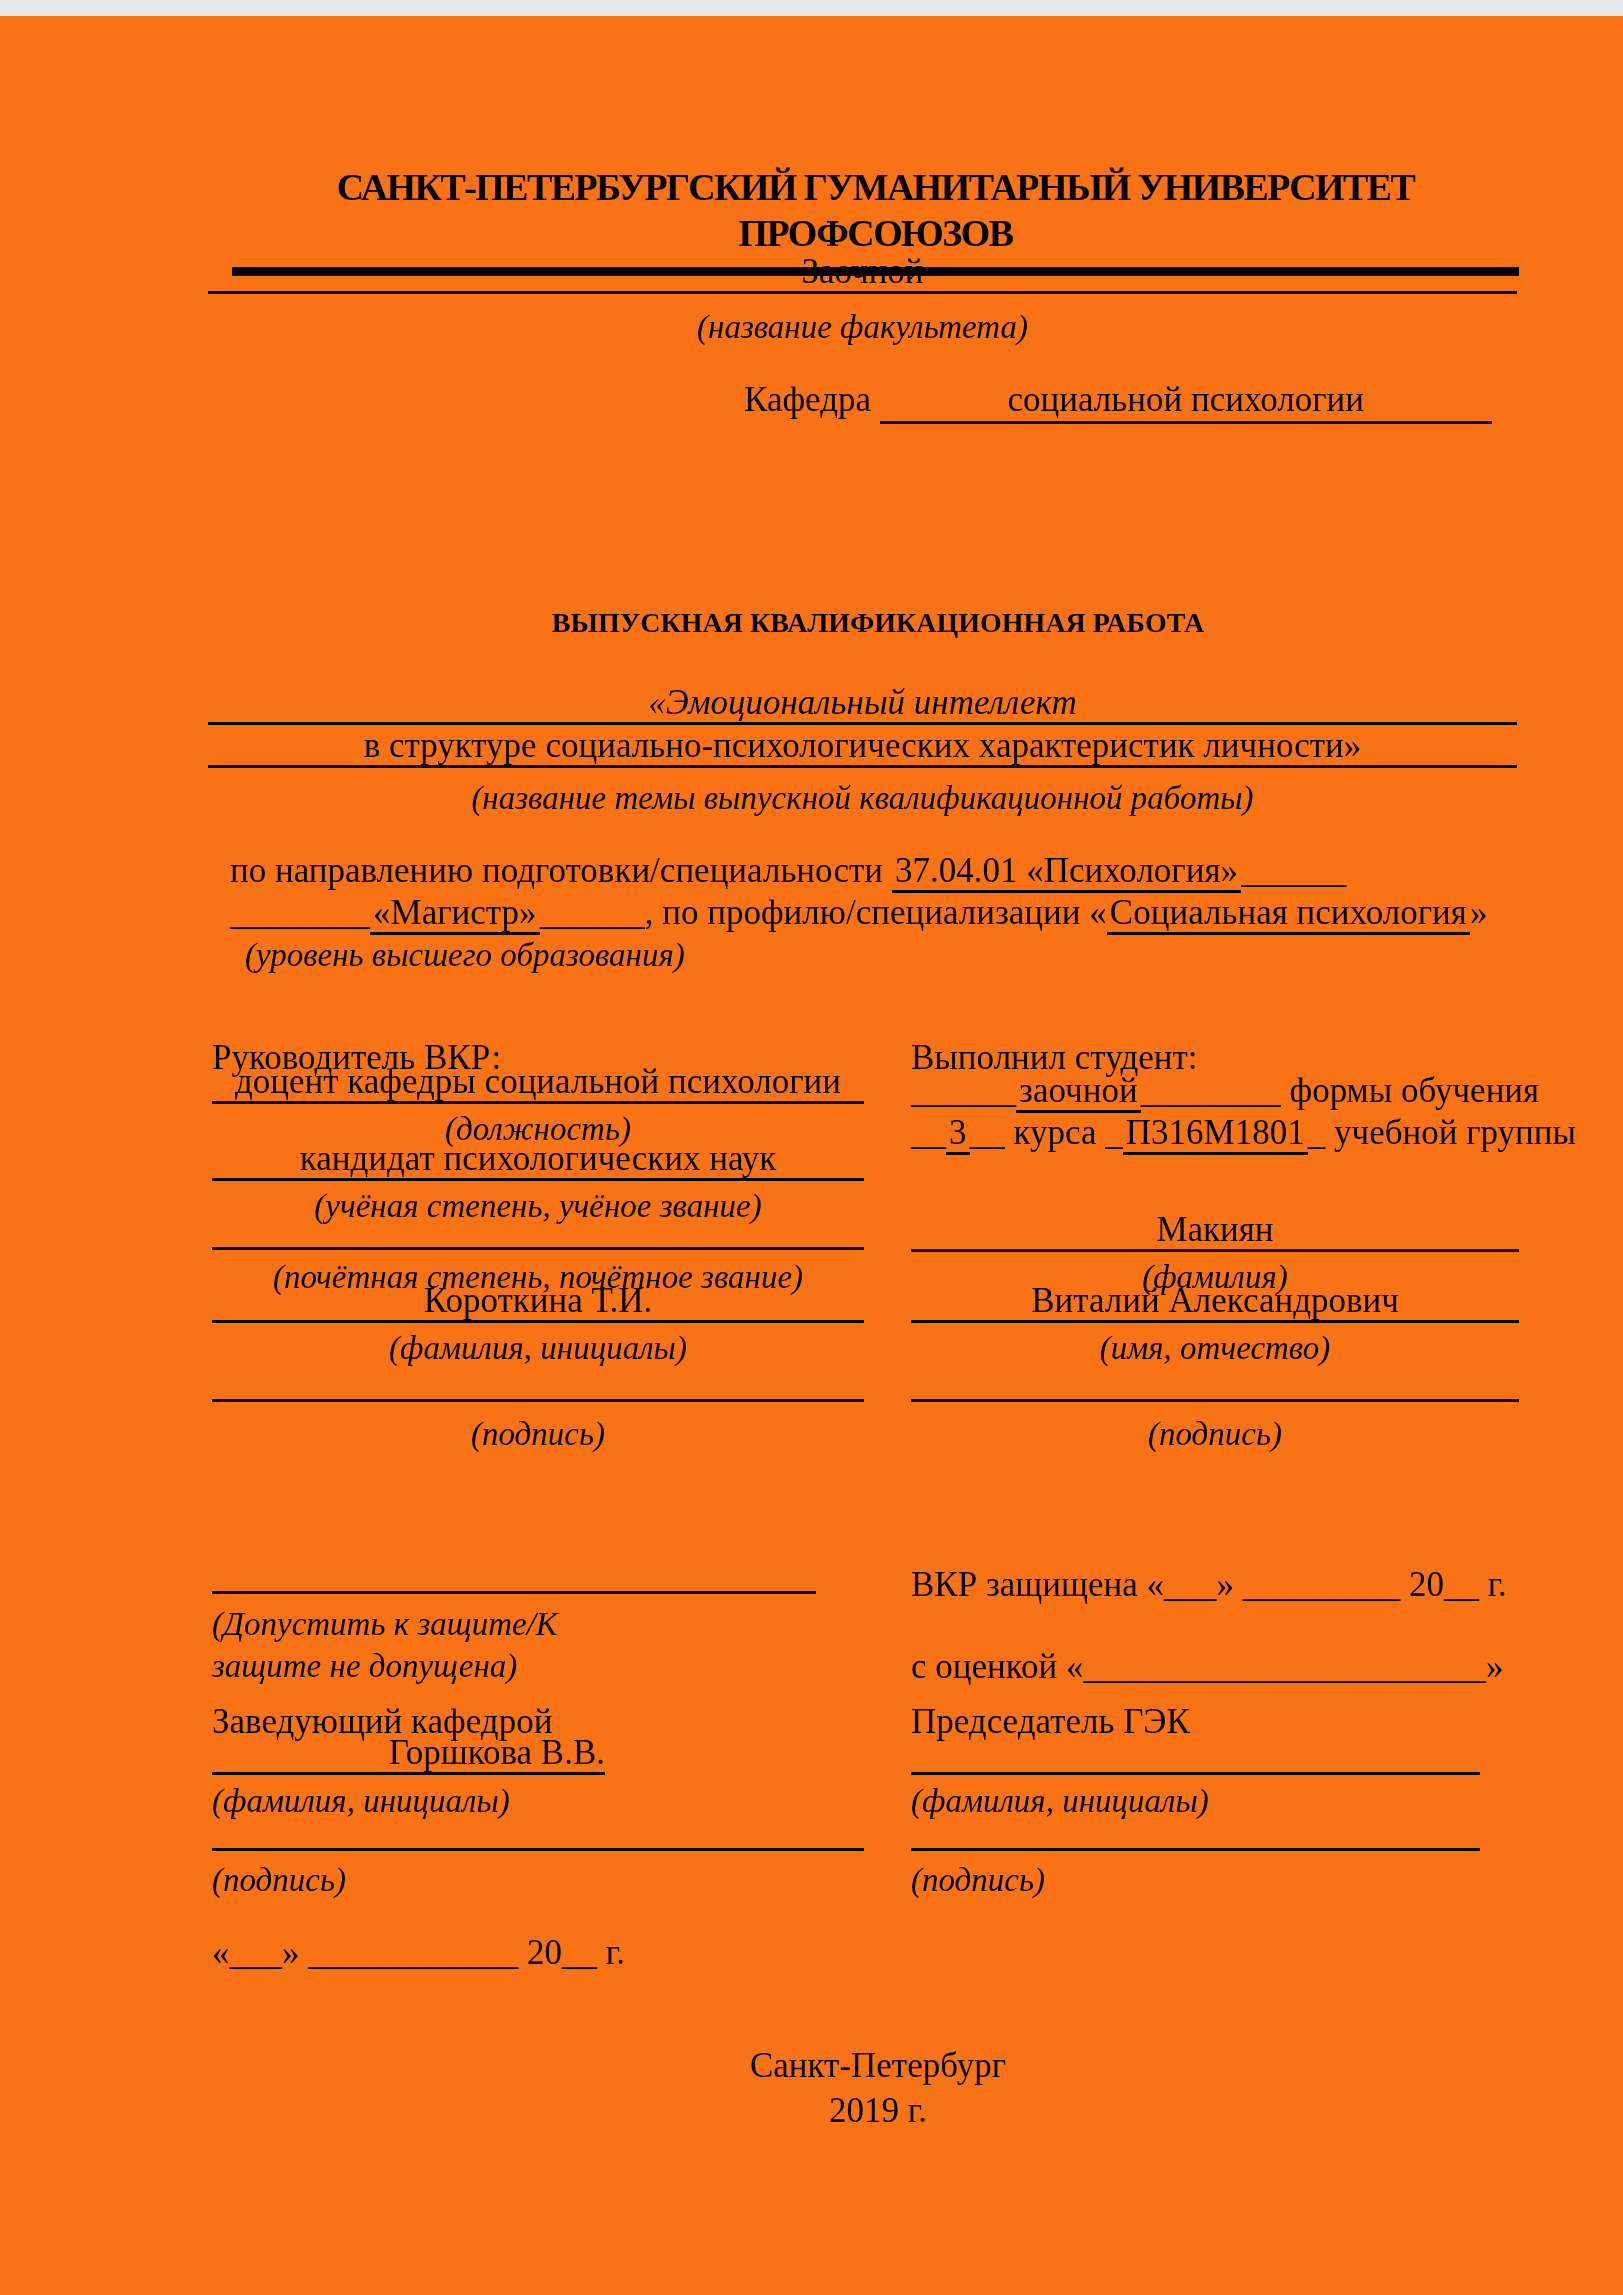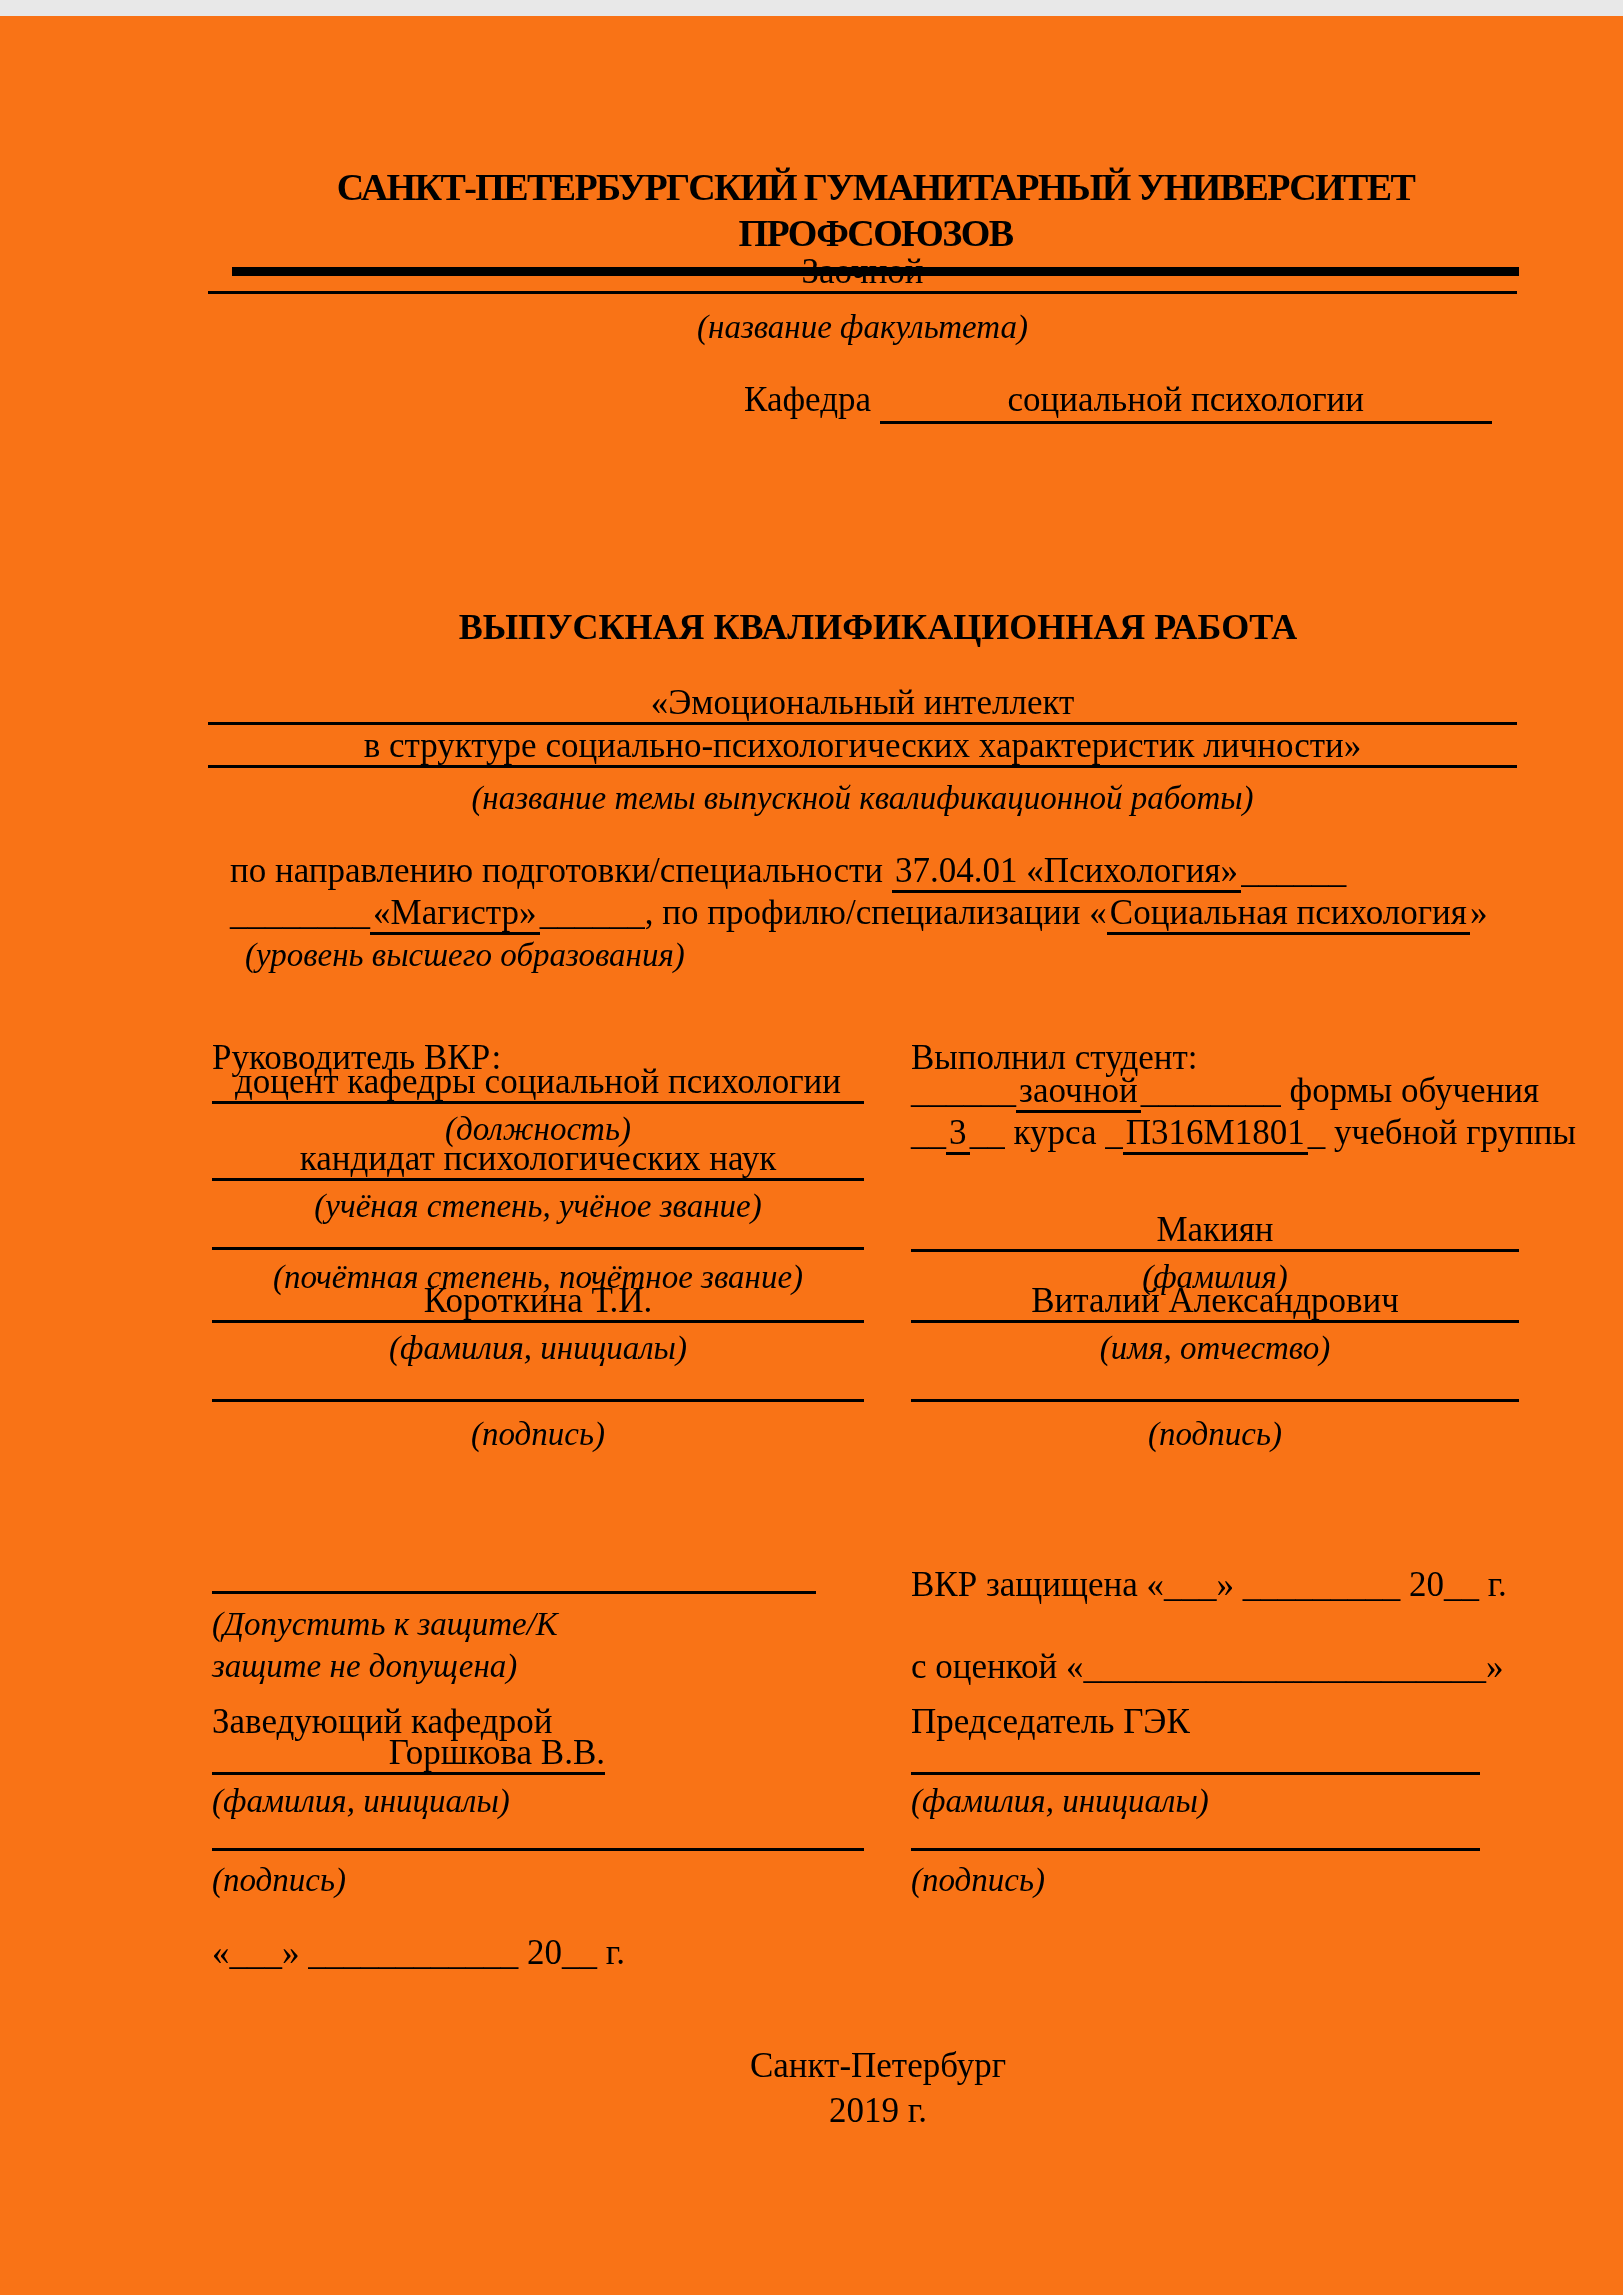--- a/index.html
+++ b/index.html
@@ -27,21 +27,21 @@
   .vline > span{line-height:1;padding-bottom:2.4px;}
   .vline.left{justify-content:flex-end;}
   
   .ul{border-bottom:3.1px solid #000;padding:0 3.1px;}
   .header-rule{
     border-bottom:9.4px solid #000;
     padding-bottom:11px;
     font-weight:bold;font-size:38px;letter-spacing:-1.6px;
     text-align:center;
   }
-  .title{font-weight:bold;font-size:36px;text-align:center;}
+  .title{font-weight:bold;font-size:28px;text-align:center;}
   .inline-underline-span{display:inline-block;border-bottom:3.1px solid #000;text-align:center;box-sizing:border-box;}
 </style>
 </head>
 <body>
 
 <div class="page">
 
   <div class="abs header-rule" style="top:149px;left:232px;width:1287px;">САНКТ-ПЕТЕРБУРГСКИЙ ГУМАНИТАРНЫЙ УНИВЕРСИТЕТ ПРОФСОЮЗОВ</div>
 
   <div class="abs vline" style="top:237px;left:208px;width:1309px;height:41px;">
@@ -49,21 +49,21 @@
   </div>
   <div class="abs cap center" style="top:292px;left:208px;width:1309px;">(название факультета)</div>
 
   <div class="abs nowrap" style="top:363px;left:744px;">
     <span>Кафедра</span>
     <span class="inline-underline-span" style="width:612px;">социальной психологии</span>
   </div>
 
   <div class="abs title" style="top:590px;left:236px;width:1284px;">ВЫПУСКНАЯ КВАЛИФИКАЦИОННАЯ РАБОТА</div>
 
-  <div class="abs vline" style="top:667px;left:208px;width:1309px;height:42px;">
+  <div class="abs vline" style="top:667px;left:208px;width:1309px;height:42px;font-style:italic;">
     <span>«Эмоциональный интеллект</span>
   </div>
   <div class="abs vline" style="top:711px;left:208px;width:1309px;height:41px;">
     <span>в структуре социально-психологических характеристик личности»</span>
   </div>
   <div class="abs cap center" style="top:763px;left:208px;width:1309px;">(название темы выпускной квалификационной работы)</div>
 
   <div class="abs nowrap" style="top:834px;left:230px;width:1327px;">
     <span>по направлению подготовки/специальности </span><span class="ul">37.04.01 «Психология»</span><span>______</span>
   </div>

